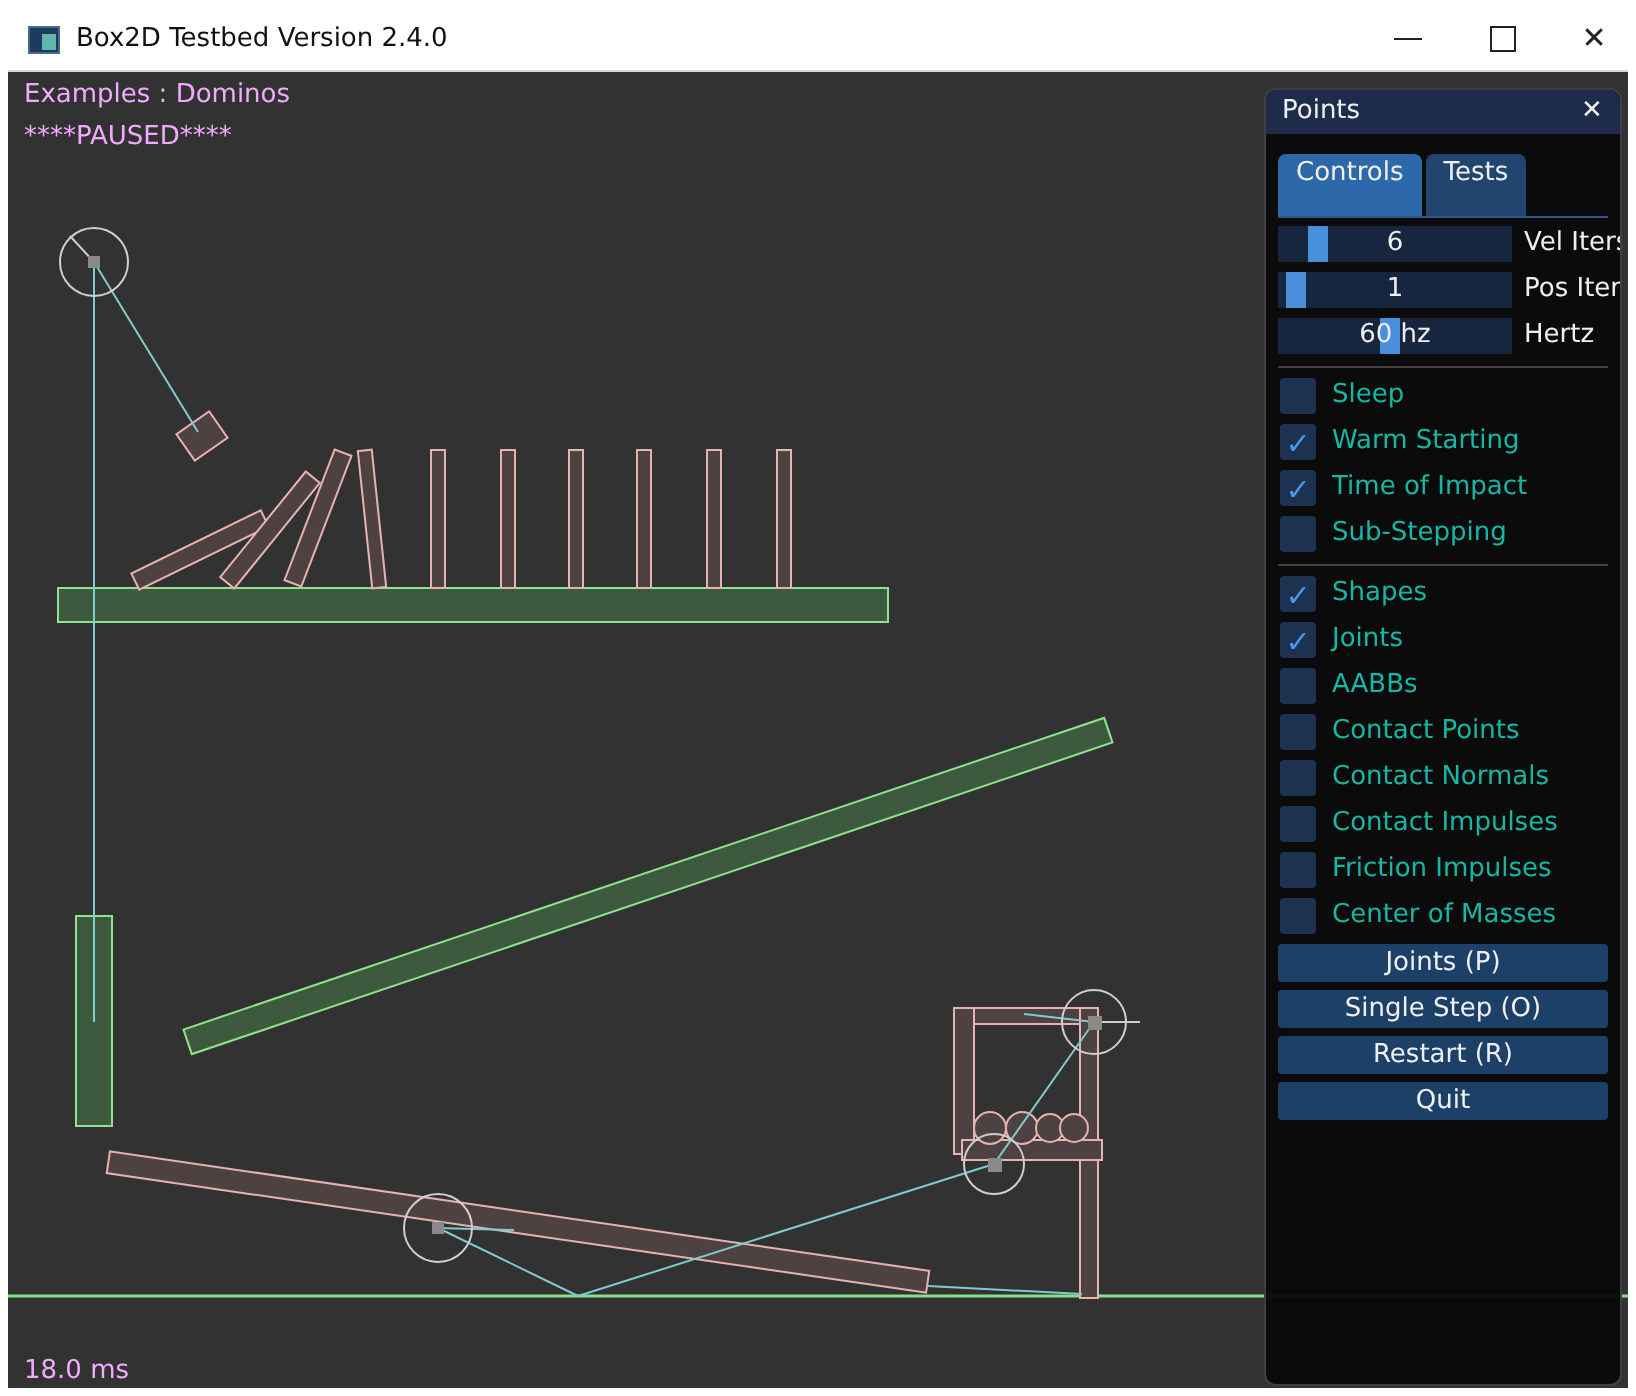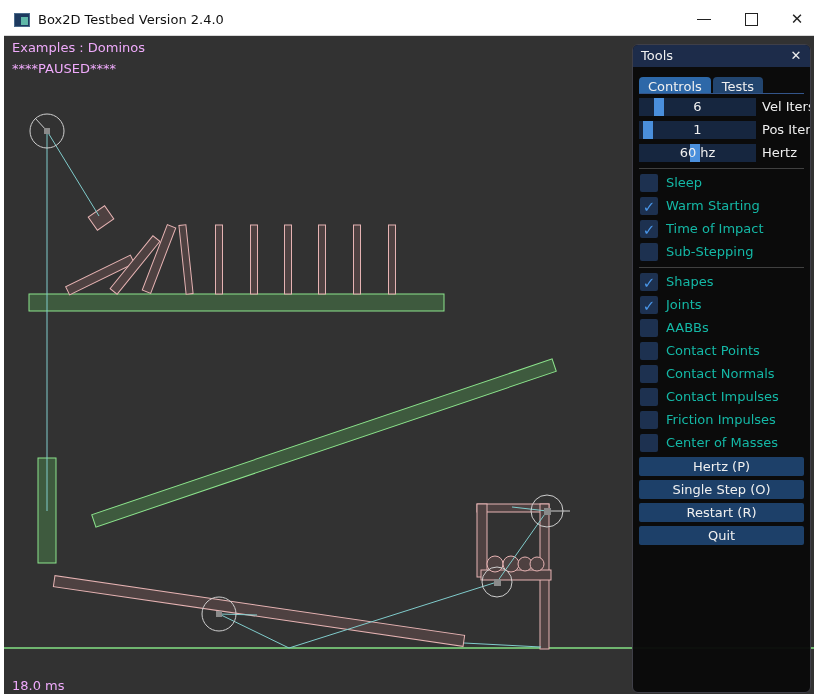--- a/index.html
+++ b/index.html
@@ -28,21 +28,21 @@
   svg.scene{position:absolute;left:0;top:0;z-index:2;}
 
   
   .panel{position:absolute;left:628px;top:40px;width:179px;height:649px;background:rgba(10,10,10,0.97);
          border:1px solid #3f3f48;border-radius:6px;z-index:30;overflow:hidden;}
   .panel-header{position:relative;height:22px;background:#1d2c4a;color:#f0f0f0;font-size:13px;line-height:21px;padding-left:8px;}
   .panel-close{position:absolute;right:5px;top:0px;width:18px;height:22px;text-align:center;color:#eee;font-size:13px;line-height:21px;}
   .panel-body{padding:6px 6px 0 6px;}
 
   .tabs{display:flex;gap:2px;margin-top:0px;border-bottom:1px solid #33558a;padding-top:4px;}
-  .tab{height:16px;line-height:20px;padding:0 9px;font-size:13px;color:#f0f0f0;border-radius:4px 4px 0 0;}
+  .tab{height:31px;line-height:20px;padding:0 9px;font-size:13px;color:#f0f0f0;border-radius:4px 4px 0 0;}
   .tab.active{background:#2d68a8;}
   .tab.inactive{background:#22456f;}
 
   .sliders{margin-top:4px;}
   .slider-row{position:relative;height:18px;margin-bottom:5px;}
   .slider-track{position:absolute;left:0;top:0;width:117px;height:18px;background:#16263f;}
   .slider-handle{position:absolute;top:0;width:10px;height:18px;background:#4a8fdc;}
   .slider-value{position:absolute;left:0;top:0;width:117px;text-align:center;font-size:13px;color:#efefef;line-height:18px;}
   .slider-label{position:absolute;left:123px;top:0;font-size:13px;color:#efefef;line-height:18px;white-space:nowrap;}
 
@@ -145,21 +145,21 @@
     <g fill="#8a8a8a">
       <rect x="40" y="124" width="6" height="6"></rect>
       <rect x="212" y="607" width="6" height="6"></rect>
       <rect x="540" y="504" width="7" height="7"></rect>
       <rect x="490" y="575" width="7" height="7"></rect>
     </g>
   </svg>
 
   <div class="panel">
     <div class="panel-header">
-      <span>Tools</span>
+      <span>Points</span>
       <span class="panel-close">✕</span>
     </div>
     <div class="panel-body">
       <div class="tabs">
         <div class="tab active">Controls</div>
         <div class="tab inactive">Tests</div>
       </div>
 
       <div class="sliders">
         <div class="slider-row">
@@ -233,21 +233,21 @@
       <div class="cb-row">
         <span class="cb-box"></span>
         <span class="cb-label">Friction Impulses</span>
       </div>
       <div class="cb-row">
         <span class="cb-box"></span>
         <span class="cb-label">Center of Masses</span>
       </div>
 
       <div class="buttons">
-        <div class="btn">Hertz (P)</div>
+        <div class="btn">Joints (P)</div>
         <div class="btn">Single Step (O)</div>
         <div class="btn">Restart (R)</div>
         <div class="btn">Quit</div>
       </div>
     </div>
   </div>
 
 </div>
 
 </body></html>

